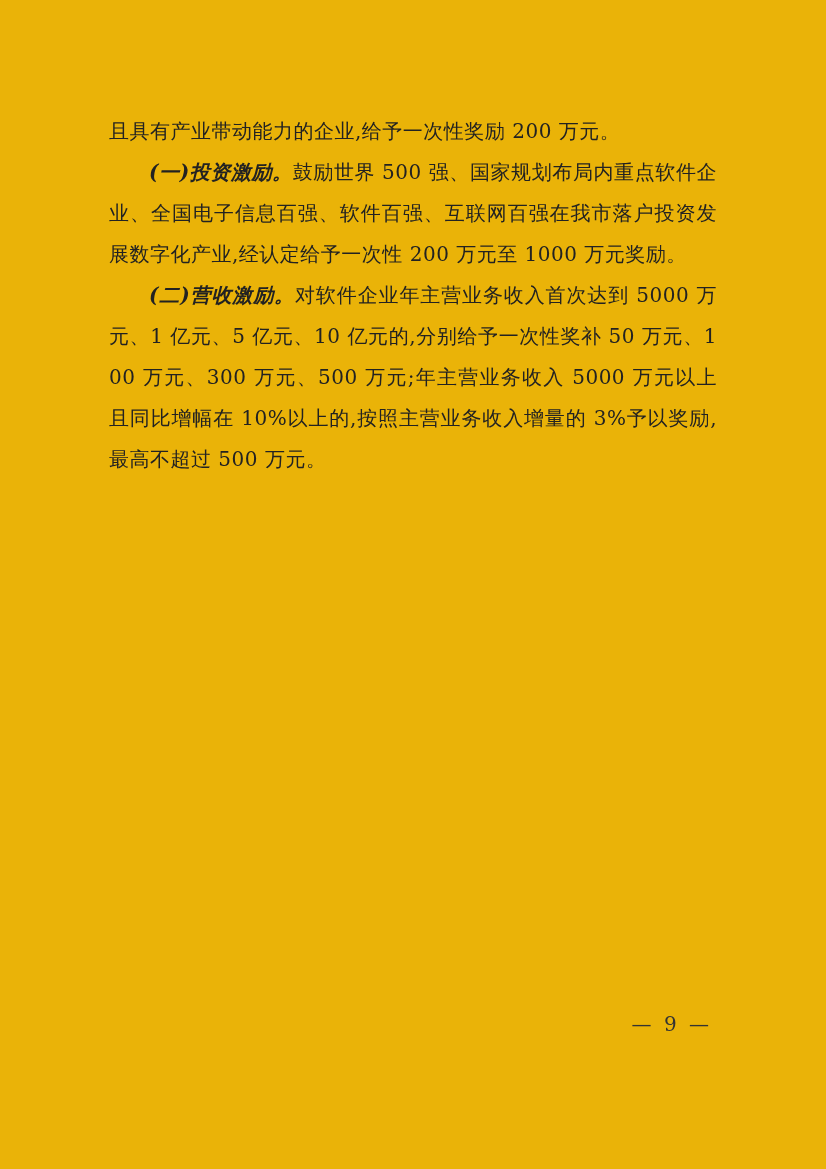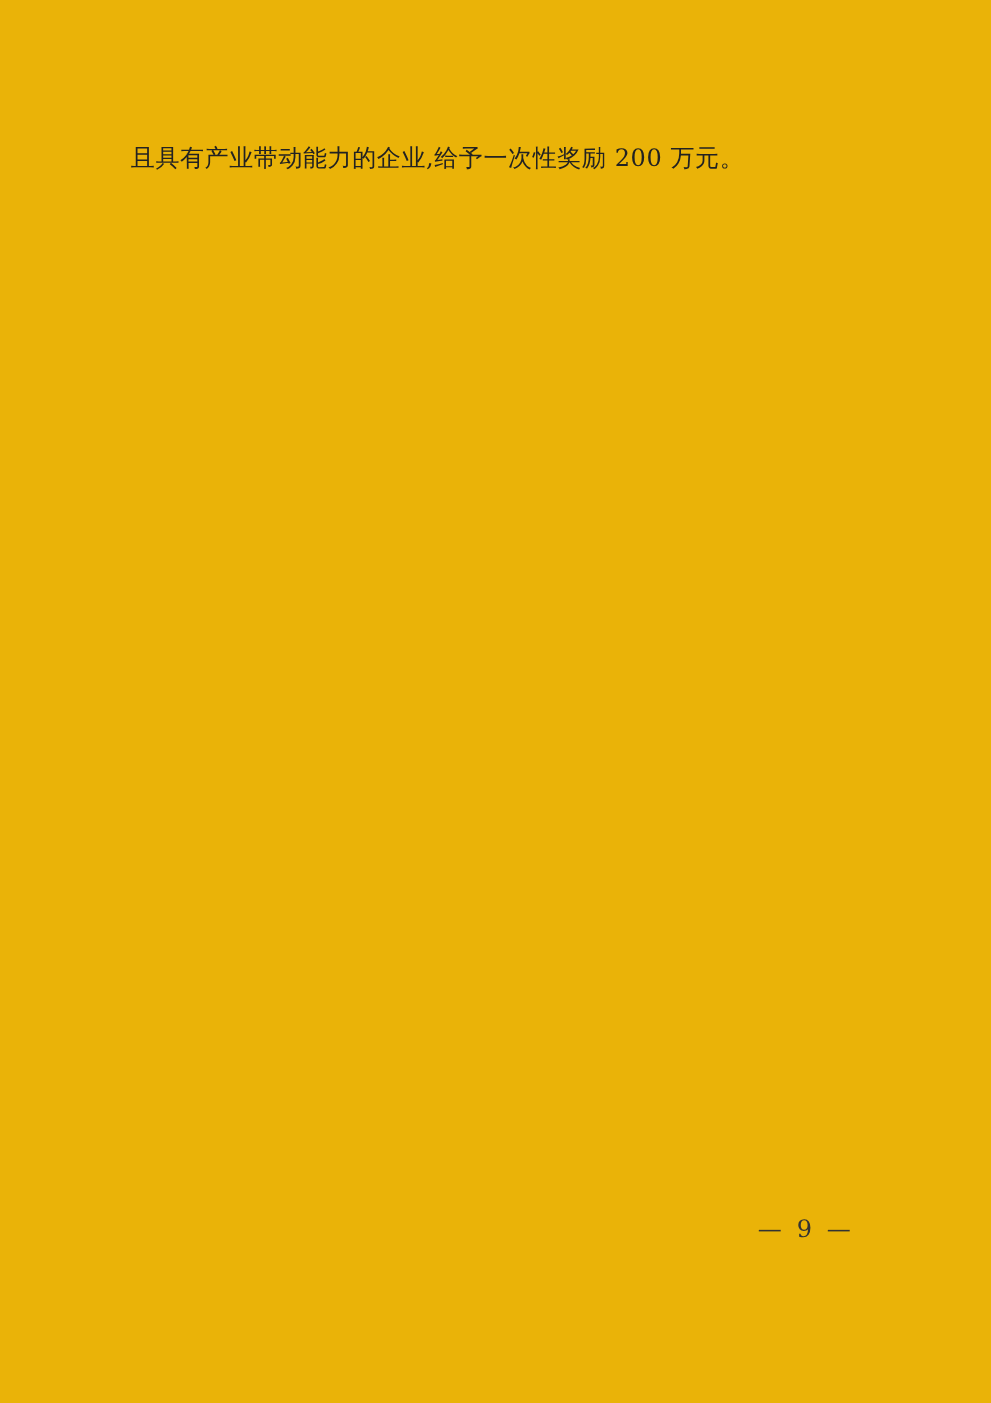--- a/index.html
+++ b/index.html
@@ -58,15 +58,17 @@
     letter-spacing: 3px;
     white-space: nowrap;
   }
 </style>
 </head>
 <body>
 
 <div class="page">
   <main class="doc-body">
       <p class="para no-indent">且具有产业带动能力的企业,给予一次性奖励 200 万元。</p>
+      <p class="para"><span class="item-label">(一)投资激励。</span><span>鼓励世界 500 强、国家规划布局内重点软件企业、全国电子信息百强、软件百强、互联网百强在我市落户投资发展数字化产业,经认定给予一次性 200 万元至 1000 万元奖励。</span></p>
+      <p class="para"><span class="item-label">(二)营收激励。</span><span>对软件企业年主营业务收入首次达到 5000 万元、1 亿元、5 亿元、10 亿元的,分别给予一次性奖补 50 万元、100 万元、300 万元、500 万元;年主营业务收入 5000 万元以上且同比增幅在 10%以上的,按照主营业务收入增量的 3%予以奖励,最高不超过 500 万元。</span></p>
     </main>
   <div class="page-footer">— 9 —</div>
 </div>
 
 </body></html>

